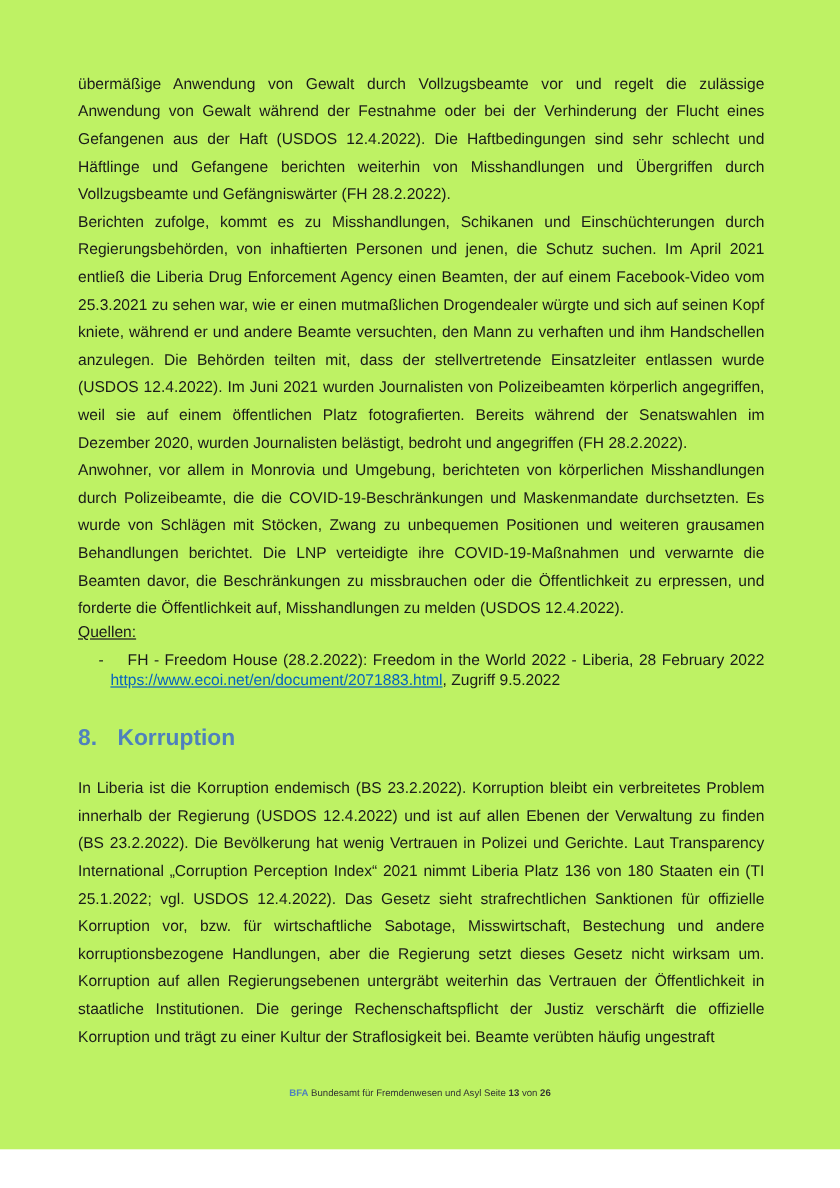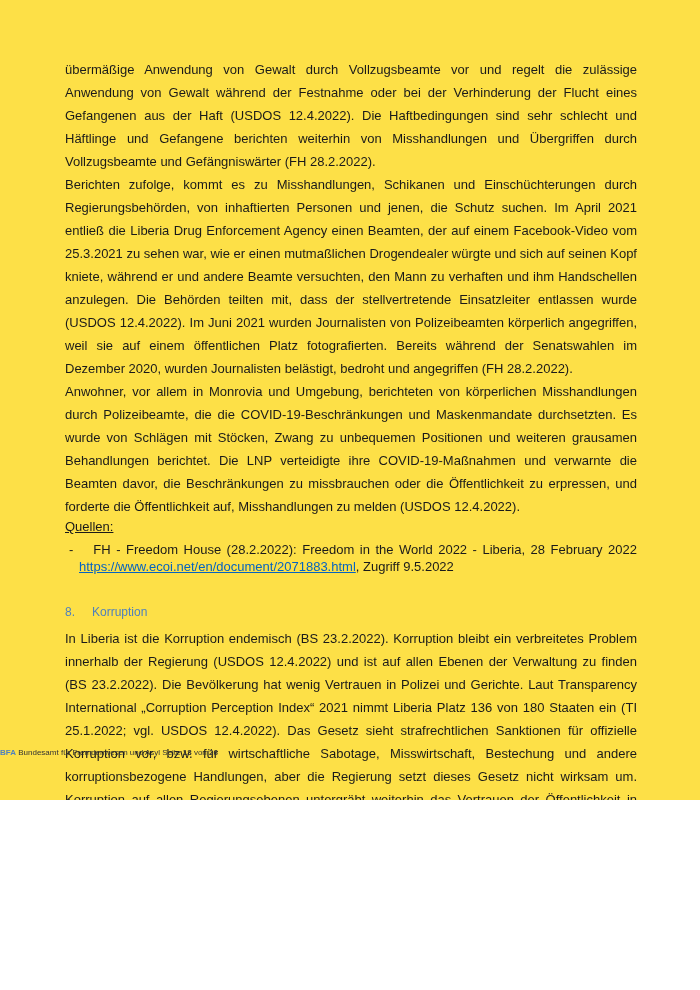--- a/index.html
+++ b/index.html
@@ -3,22 +3,22 @@
 <meta charset="utf-8">
 <style>
   html, body {
     margin: 0;
     padding: 0;
     background: #ffffff;
   }
   .page {
     position: relative;
     width: 700px;
-    height: 800px;
-    background: #fde047;
+    height: 958px;
+    background: #bef264;
     overflow: hidden;
     font-family: "Liberation Sans", sans-serif;
     color: #1a1a1a;
   }
   .content {
     position: absolute;
     left: 65px;
     top: 58px;
     width: 572px;
   }
@@ -36,44 +36,45 @@
   }
   .sources-heading .underline {
     text-decoration: underline;
   }
   .source-item {
     font-size: 13px;
     line-height: 17px;
     text-align: justify;
     padding-left: 10px;
     text-indent: -10px;
-    margin: 0 0 3px 4px;
+    margin: 0 0 3px 17px;
   }
   .source-item .bullet {
     margin-right: 20px;
   }
   a.link {
     color: #0563c1;
     text-decoration: underline;
     cursor: pointer;
   }
   .section-heading {
-    margin: 30px 0 8px 0;
-    font-size: 12px;
-    font-weight: normal;
+    margin: 30px 0 18px 0;
+    font-size: 19px;
+    font-weight: bold;
     color: #4f81bd;
   }
   .section-heading .sec-num {
     margin-right: 17px;
   }
   .footer {
     position: absolute;
     left: 0;
     right: 0;
     bottom: 42px;
+    text-align: center;
     font-size: 8px;
     line-height: 10px;
     color: #333333;
     margin-top: 40px;
   }
   .footer .brand {
     color: #4f81bd;
     font-weight: bold;
   }
   .footer .bold {

